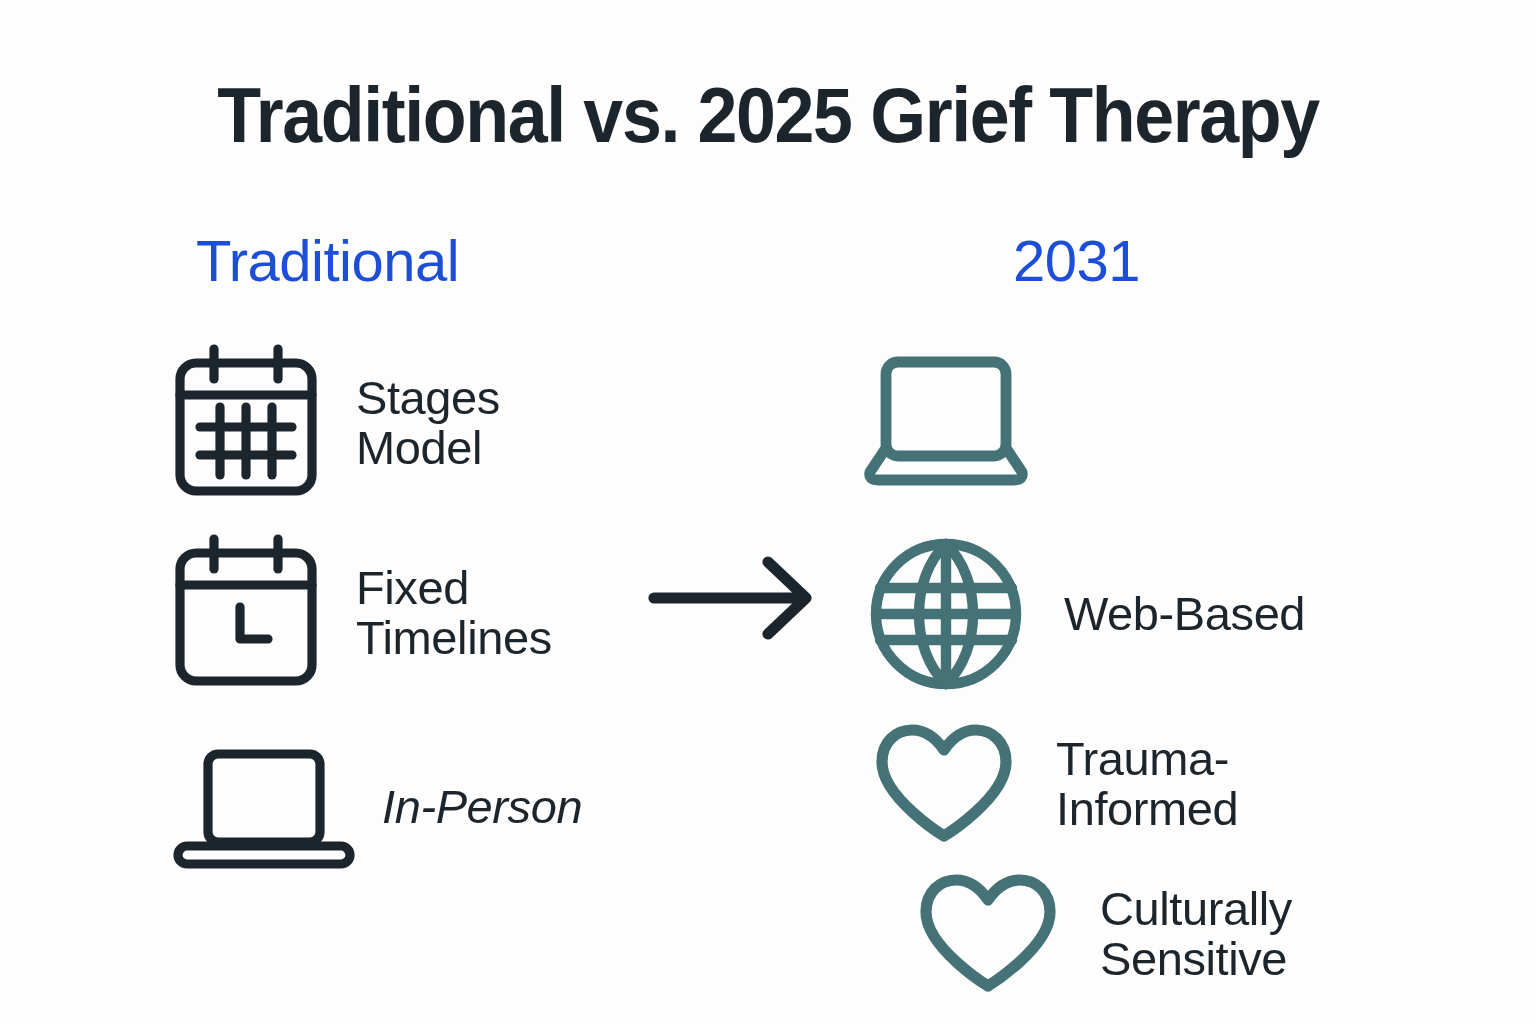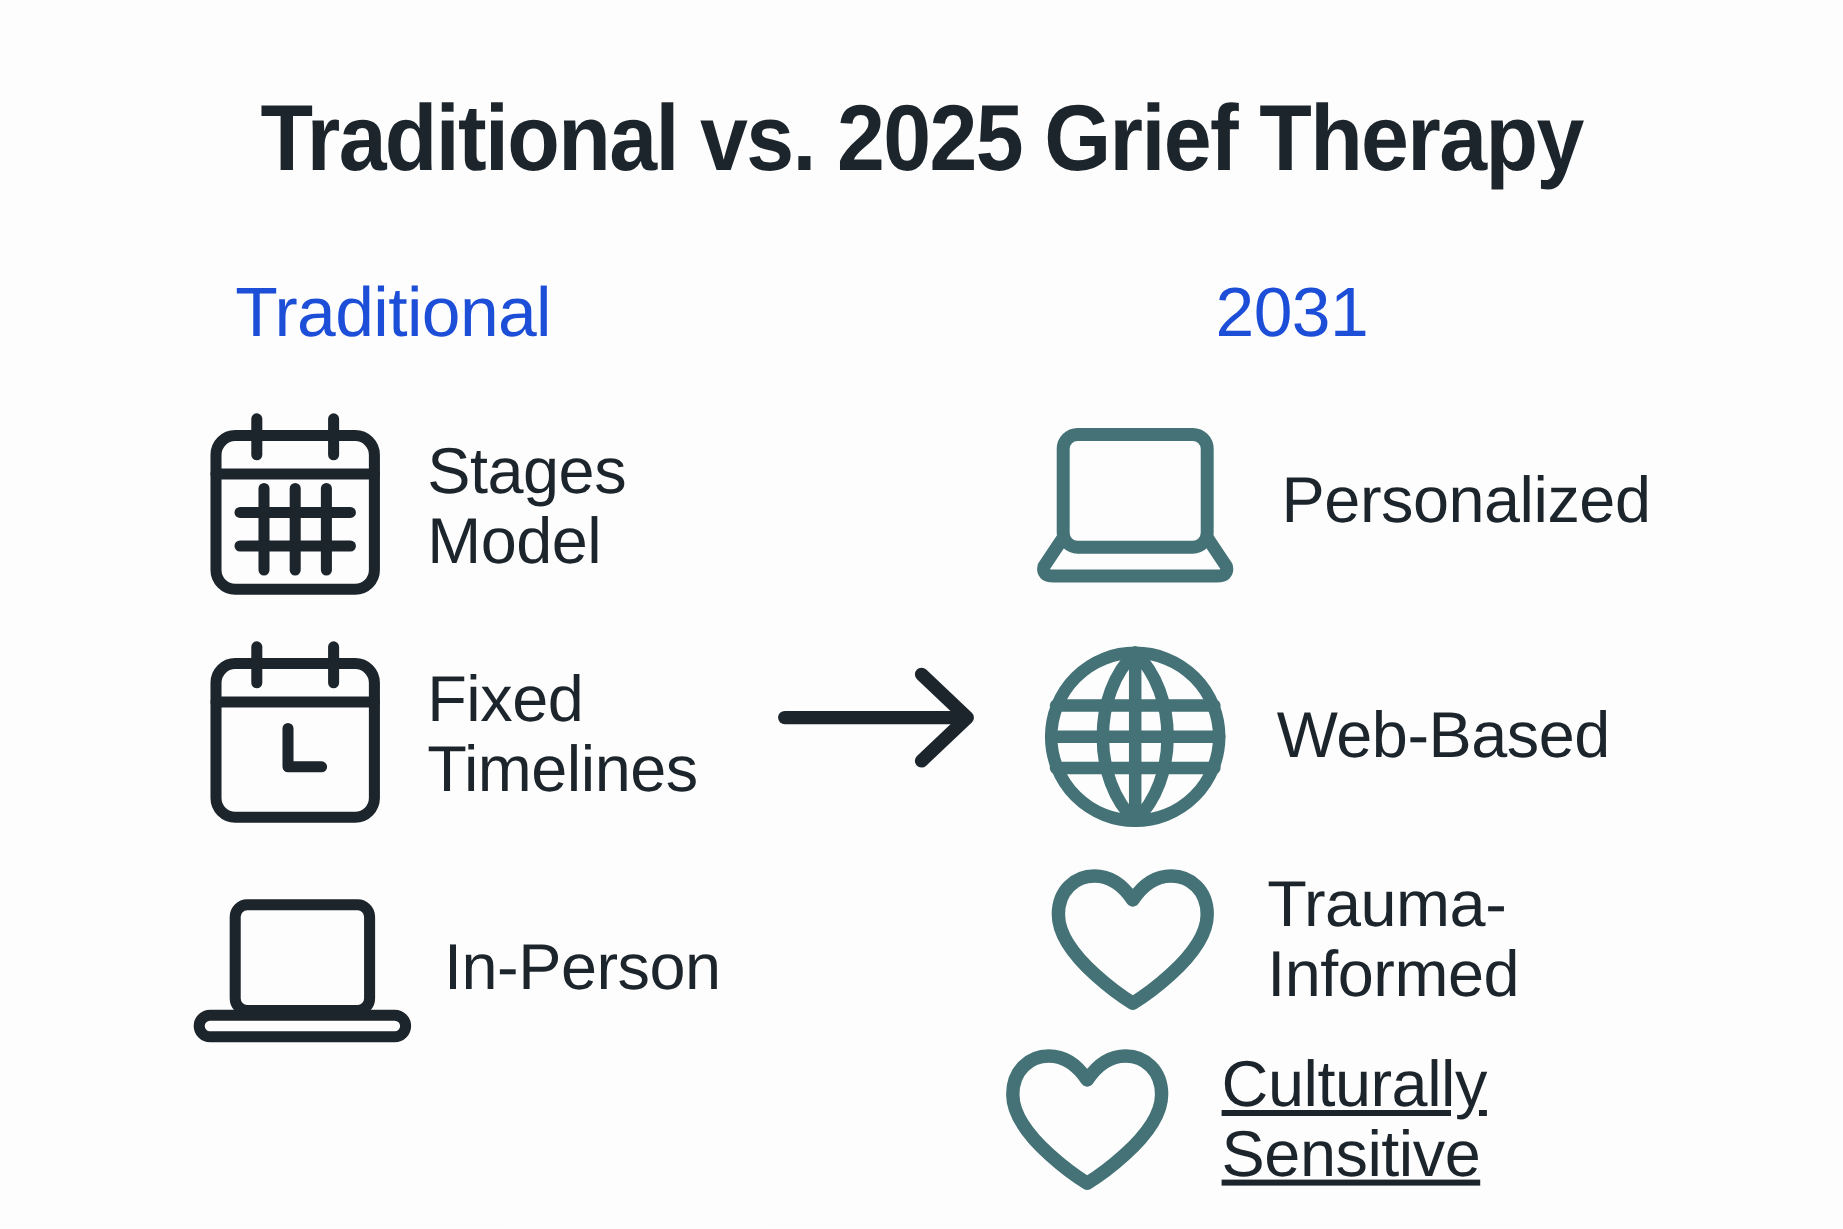--- a/index.html
+++ b/index.html
@@ -58,38 +58,38 @@
     display: flex;
     align-items: center;
   }
   .row .icon-slot {
     flex: 0 0 auto;
     display: flex;
     align-items: center;
     justify-content: center;
   }
   .row .row-label {
-    font-size: 54px;
+    font-size: 47px;
     line-height: 1.07;
     font-weight: 400;
     color: #1d252c;
     letter-spacing: -0.4px;
     white-space: pre-line;
   }
 
   
   .row.l1 { left: 170px; top: 345px; }
   .row.l2 { left: 170px; top: 535px; align-items: center; }
-  .row.l3 { left: 158px; top: 742px; }
+  .row.l3 { left: 170px; top: 742px; font-style: italic; }
 
   
   .row.r1 { left: 862px; top: 348px; }
   .row.r2 { left: 866px; top: 534px; }
   .row.r3 { left: 872px; top: 722px; }
-  .row.r4 { left: 834px; top: 872px; text-decoration: underline; }
+  .row.r4 { left: 916px; top: 872px; }
 
   .gap-l { margin-right: 34px; }
   .gap-r { margin-right: 38px; }
 
   
   .arrow-wrap {
     position: absolute;
     left: 648px;
     top: 556px;
     width: 172px;
@@ -158,21 +158,20 @@
     </svg>
   </div>
 
   <div class="row r1">
     <span class="icon-slot gap-r">
       <svg width="168" height="140" viewBox="0 0 84 70" fill="none" stroke="#447276" stroke-width="5.4" stroke-linecap="round" stroke-linejoin="round">
         <rect x="12" y="7" width="60" height="47" rx="6"></rect>
         <path d="M12 50 L4 62 Q3 66 8 66 L76 66 Q81 66 80 62 L72 50"></path>
       </svg>
     </span>
-    <span class="row-label">Personalized</span>
   </div>
 
   <div class="row r3">
     <span class="icon-slot" style="margin-right:40px">
       <svg width="144" height="124" viewBox="0 0 72 62" fill="none" stroke="#447276" stroke-width="5.6" stroke-linecap="round" stroke-linejoin="round">
         <path d="M36 57 C36 57 5 38 5 20 C5 10 12 4 20 4 C27 4 32 8 36 14 C40 8 45 4 52 4 C60 4 67 10 67 20 C67 38 36 57 36 57 Z"></path>
       </svg>
     </span>
     <span class="row-label">Trauma-
 Informed</span>

